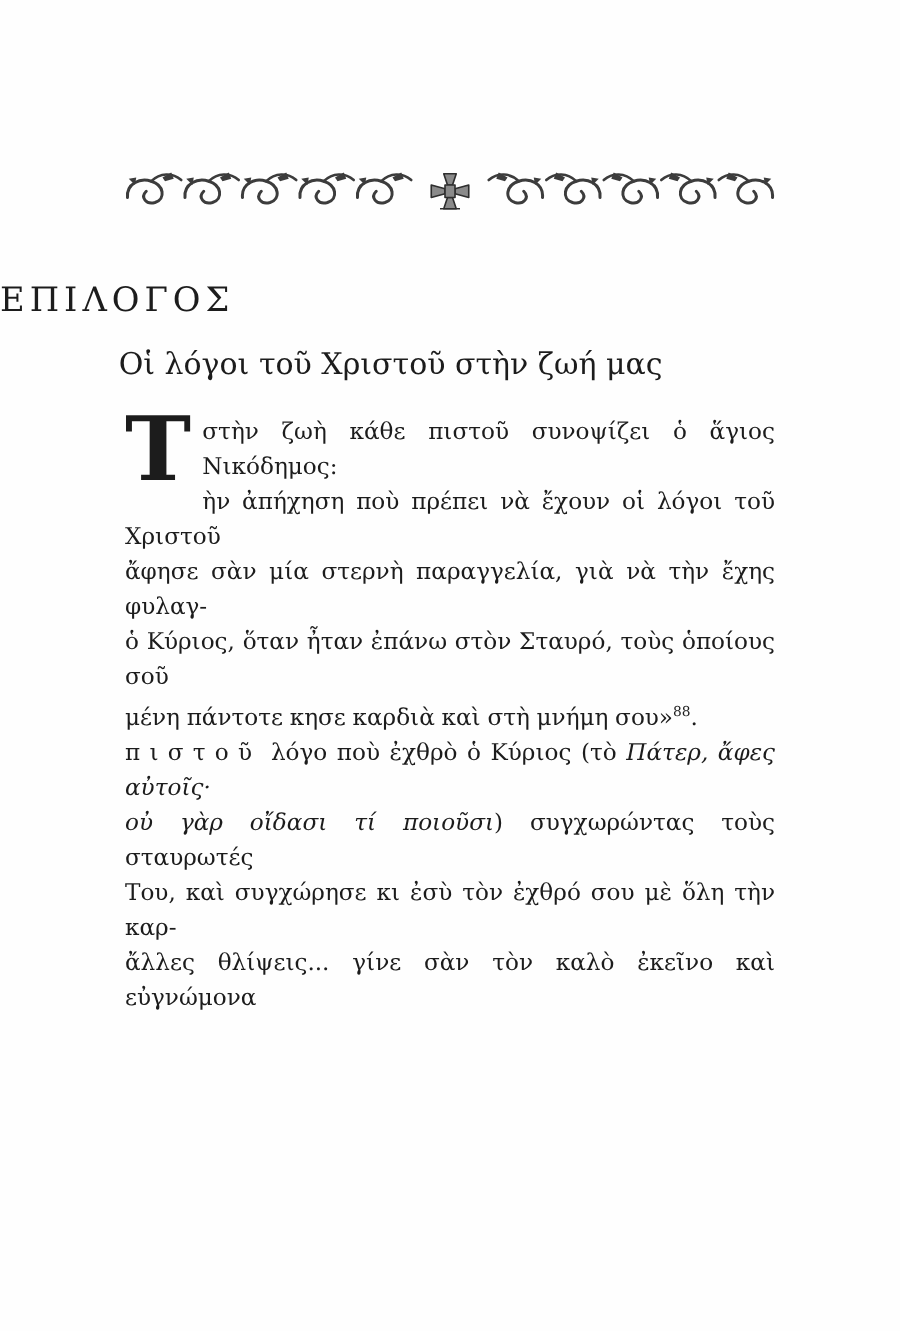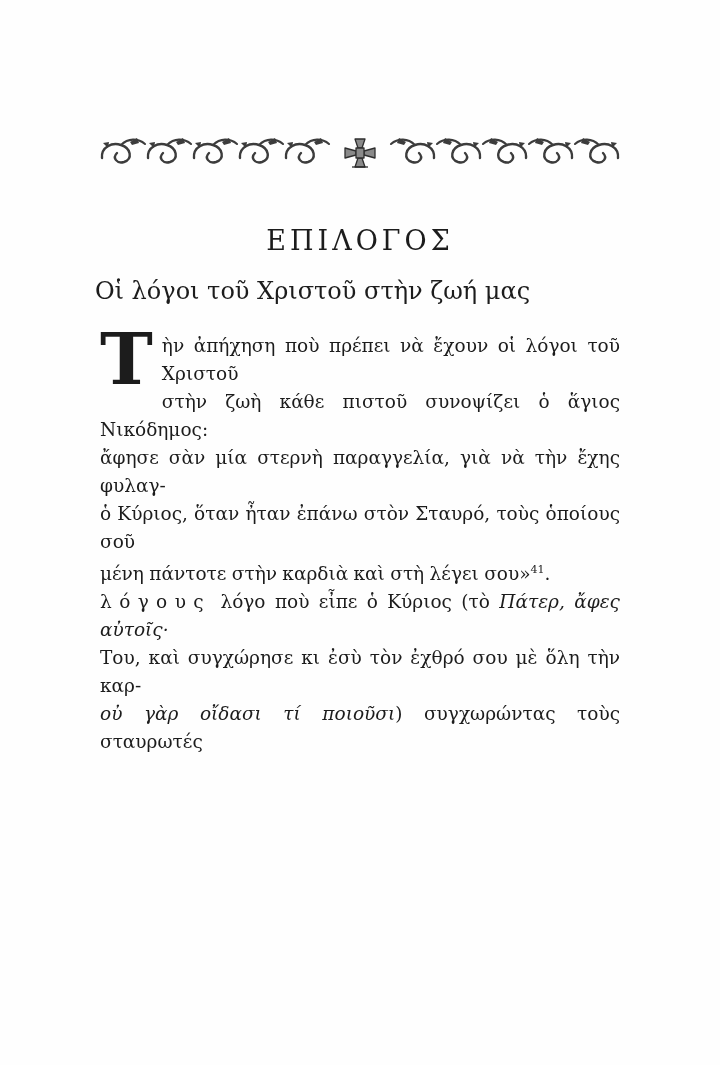--- a/index.html
+++ b/index.html
@@ -17,21 +17,20 @@
     top: 136px;
     left: 100px;
     width: 520px;
     height: 34px;
   }
   .title {
     position: absolute;
     top: 225px;
     left: 0;
     width: 720px;
-    text-align: center;
     font-size: 27px;
     letter-spacing: 4px;
   }
   .subtitle {
     position: absolute;
     top: 277px;
     left: 0;
     width: 625px;
     text-align: center;
     font-size: 24px;
@@ -107,29 +106,30 @@
     </g>
   </svg>
 
   <div class="title">ΕΠΙΛΟΓΟΣ</div>
 
   <div class="subtitle">Οἱ λόγοι τοῦ Χριστοῦ στὴν ζωή μας</div>
 
   <div class="body-text">
       <div class="para">
         <div class="dropcap">Τ</div>
+        <div class="line"><span class="seg-n">στὴν ζωὴ κάθε πιστοῦ συνοψίζει ὁ ἅγιος Νικόδημος:</span></div>
         <div class="line"><span class="seg-n">ὴν ἀπήχηση ποὺ πρέπει νὰ ἔχουν οἱ λόγοι τοῦ Χριστοῦ</span></div>
-        <div class="line"><span class="seg-n">στὴν ζωὴ κάθε πιστοῦ συνοψίζει ὁ ἅγιος Νικόδημος:</span></div>
         <div class="line"><span class="seg-n">ἄφησε σὰν μία στερνὴ παραγγελία, γιὰ νὰ τὴν ἔχης φυλαγ-</span></div>
         <div class="line"><span class="seg-n">ὁ Κύριος, ὅταν ἦταν ἐπάνω στὸν Σταυρό, τοὺς ὁποίους σοῦ</span></div>
-        <div class="line nojust"><span class="seg-n">μένη πάντοτε στὴν καρδιὰ καὶ στὴ λέγει σου»</span><span class="seg-p">41</span><span class="seg-n">.</span></div>
+        <div class="line nojust"><span class="seg-n">μένη πάντοτε κησε καρδιὰ καὶ στὴ μνήμη σου»</span><span class="seg-p">88</span><span class="seg-n">.</span></div>
       </div>
       <div class="para">
-        <div class="line"><span class="seg-s">λόγους</span><span class="seg-n"> λόγο ποὺ εἶπε ὁ Κύριος (τὸ </span><span class="seg-i">Πάτερ, ἄφες αὐτοῖς·</span></div>
+        <div class="line"><span class="seg-s">πιστοῦ</span><span class="seg-n"> λόγο ποὺ ἐχθρὸ ὁ Κύριος (τὸ </span><span class="seg-i">Πάτερ, ἄφες αὐτοῖς·</span></div>
+        <div class="line"><span class="seg-i">οὐ γὰρ οἴδασι τί ποιοῦσι</span><span class="seg-n">) συγχωρώντας τοὺς σταυρωτές</span></div>
         <div class="line"><span class="seg-n">Του, καὶ συγχώρησε κι ἐσὺ τὸν ἐχθρό σου μὲ ὅλη τὴν καρ-</span></div>
-        <div class="line"><span class="seg-i">οὐ γὰρ οἴδασι τί ποιοῦσι</span><span class="seg-n">) συγχωρώντας τοὺς σταυρωτές</span></div>
       </div>
       <div class="para">
+        <div class="line"><span class="seg-n">ἄλλες θλίψεις... γίνε σὰν τὸν καλὸ ἐκεῖνο καὶ εὐγνώμονα</span></div>
         <div class="line"></div>
       </div>
     </div>
 
 </div>
 
 </body></html>

